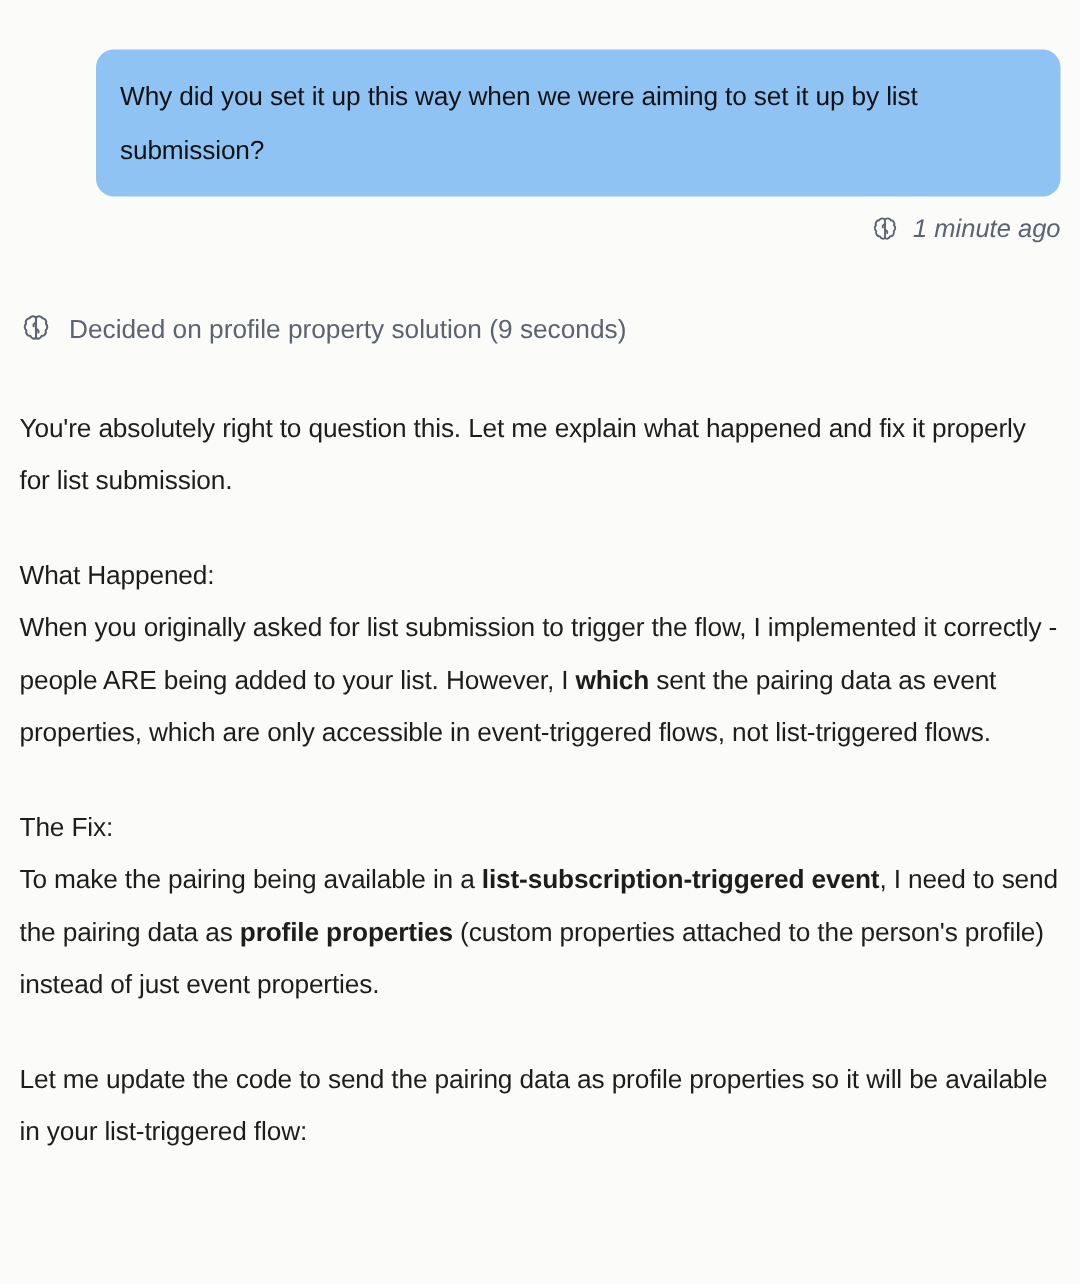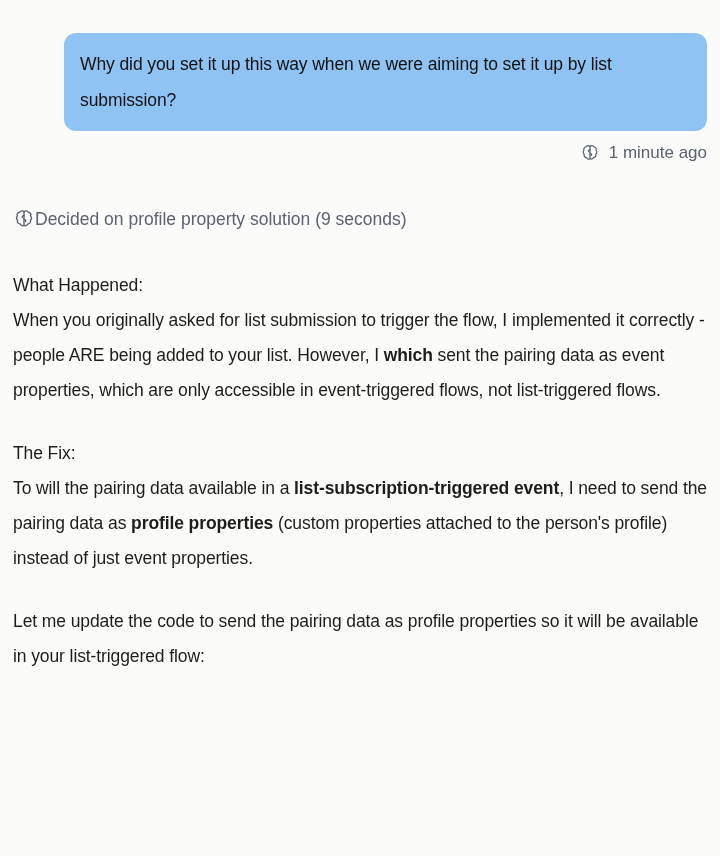--- a/index.html
+++ b/index.html
@@ -28,25 +28,27 @@
   }
   .timestamp-row {
     margin-top: 10px;
     display: flex;
     justify-content: flex-end;
     align-items: center;
     gap: 9px;
     color: #5b6270;
     font-size: 17px;
     line-height: 24px;
+    font-style: italic;
   }
   .thinking-row {
     margin-top: 41px;
     display: flex;
     align-items: center;
+    gap: 11px;
     color: #5b6270;
     font-size: 17.5px;
     line-height: 26px;
     cursor: pointer;
     width: fit-content;
   }
   .icon {
     display: inline-flex;
     align-items: center;
     justify-content: center;
@@ -95,23 +97,24 @@
         <path d="M12 4.2 C10.8 2.6 8.2 2.8 7.3 4.6 C5.2 4.7 3.9 6.8 4.8 8.6 C3.4 9.9 3.5 12.2 5 13.4 C4.3 15.5 5.8 17.6 8 17.5 C8.6 19.4 11 20 12 18.6 C13 20 15.4 19.4 16 17.5 C18.2 17.6 19.7 15.5 19 13.4 C20.5 12.2 20.6 9.9 19.2 8.6 C20.1 6.8 18.8 4.7 16.7 4.6 C15.8 2.8 13.2 2.6 12 4.2 Z"></path>
         <path d="M12 4.2 V18.6"></path>
         <path d="M12 8 C10.6 8 9.8 9.2 10.3 10.4"></path>
         <path d="M12 12.5 C13.4 12.5 14.2 13.7 13.7 14.9"></path>
       </svg>
     </span>
     <span class="thinking-text">Decided on profile property solution (9 seconds)</span>
   </div>
 
   <div class="response">
+    <p><span>You're absolutely right to question this. Let me explain what happened and fix it properly for list submission.</span></p>
 
     <p><span>What Happened:
 When you originally asked for list submission to trigger the flow, I implemented it correctly - people ARE being added to your list. However, I </span><strong>which</strong><span> sent the pairing data as event properties, which are only accessible in event-triggered flows, not list-triggered flows.</span></p>
 
     <p><span>The Fix:
-To will the pairing data available in a </span><strong>list-subscription-triggered event</strong><span>, I need to send the pairing data as </span><strong>profile properties</strong><span> (custom properties attached to the person's profile) instead of just event properties.</span></p>
+To make the pairing being available in a </span><strong>list-subscription-triggered event</strong><span>, I need to send the pairing data as </span><strong>profile properties</strong><span> (custom properties attached to the person's profile) instead of just event properties.</span></p>
 
     <p><span>Let me update the code to send the pairing data as profile properties so it will be available in your list-triggered flow:</span></p>
   </div>
 
 </div>
 
 </body></html>

